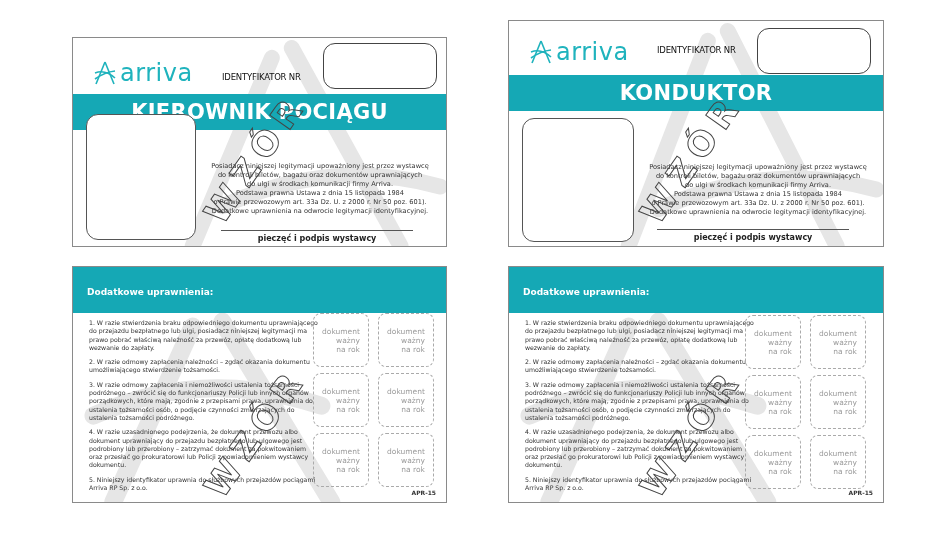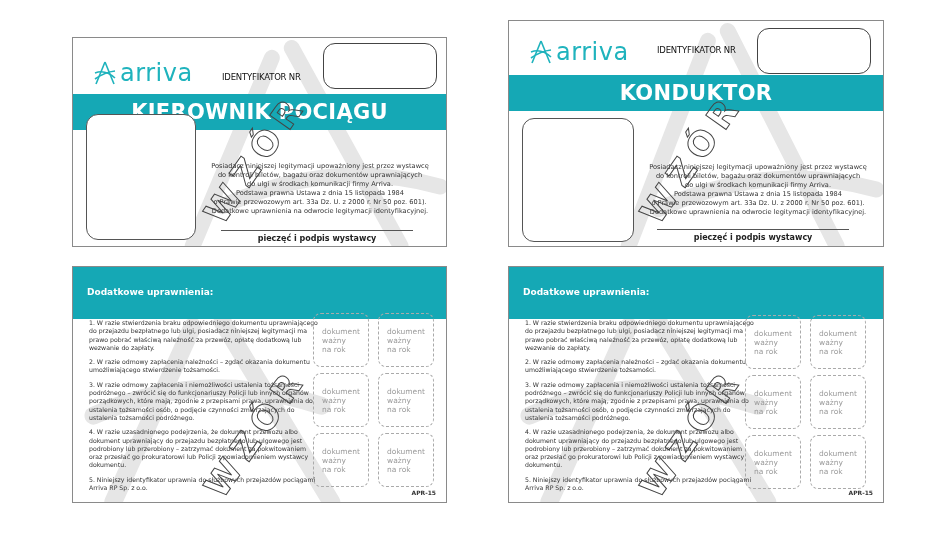--- a/index.html
+++ b/index.html
@@ -10,26 +10,26 @@
   .logo{position:absolute;display:flex;align-items:center;gap:3px;}
   .logo-text{color:#1fb3bd;font-family:"DejaVu Sans",sans-serif;font-size:24px;letter-spacing:0.5px;line-height:1;}
   .id-label{position:absolute;font-size:8.5px;font-weight:normal;letter-spacing:-0.2px;color:#111;}
   .id-box{position:absolute;border:1px solid #444;border-radius:12px;background:#fff;}
   .title-band{position:absolute;left:0;right:0;height:36px;display:flex;align-items:center;justify-content:center;}
   .title-band span{color:#fff;font-weight:bold;font-size:21px;letter-spacing:0.3px;}
   .photo-box{position:absolute;border:1px solid #555;border-radius:12px;background:#fff;}
   .legal{position:absolute;font-size:6.6px;line-height:9px;text-align:center;color:#333;margin-top:44px;}
   .sig-line{position:absolute;height:1px;background:#555;}
   .sig-label{position:absolute;font-size:8px;font-weight:bold;color:#222;text-align:center;}
-  .back-band{position:absolute;left:0;right:0;top:0;height:52px;}
+  .back-band{position:absolute;left:0;right:0;top:0;height:46px;}
   .back-band span{position:absolute;left:14px;top:20px;color:#fff;font-weight:bold;font-size:9px;}
   .rules{position:absolute;left:16px;top:52px;width:230px;font-size:6.2px;line-height:8.3px;color:#333;}
   .rules p{margin:0 0 6px 0;}
   .stamp-grid{position:absolute;display:grid;grid-template-columns:56px 56px;grid-auto-rows:54px;column-gap:9px;row-gap:6px;}
-  .stamp{border:1px dashed #aaa;border-radius:8px;display:flex;align-items:center;justify-content:center;text-align:left;font-size:7.5px;line-height:9px;color:#9a9a9a;white-space:pre-line;}
+  .stamp{border:1px dashed #aaa;border-radius:8px;display:flex;align-items:center;justify-content:center;text-align:right;font-size:7.5px;line-height:9px;color:#9a9a9a;white-space:pre-line;}
   .apr{position:absolute;right:10px;bottom:6px;font-size:6px;font-weight:bold;color:#333;}
   .wzor{position:absolute;font-size:34px;font-weight:bold;color:transparent;-webkit-text-stroke:1px #444;letter-spacing:8px;transform:rotate(-55deg);transform-origin:left top;white-space:nowrap;pointer-events:none;}
 </style>
 </head>
 <body>
 
 <div class="card" style="left:72px;top:37px;width:375px;height:210px;">
   <svg class="wm" viewBox="0 0 375 210">
       <g fill="none" stroke="#e6e6e6" stroke-width="16" stroke-linecap="round">
         <path d="M200 20 L120 210"></path>

